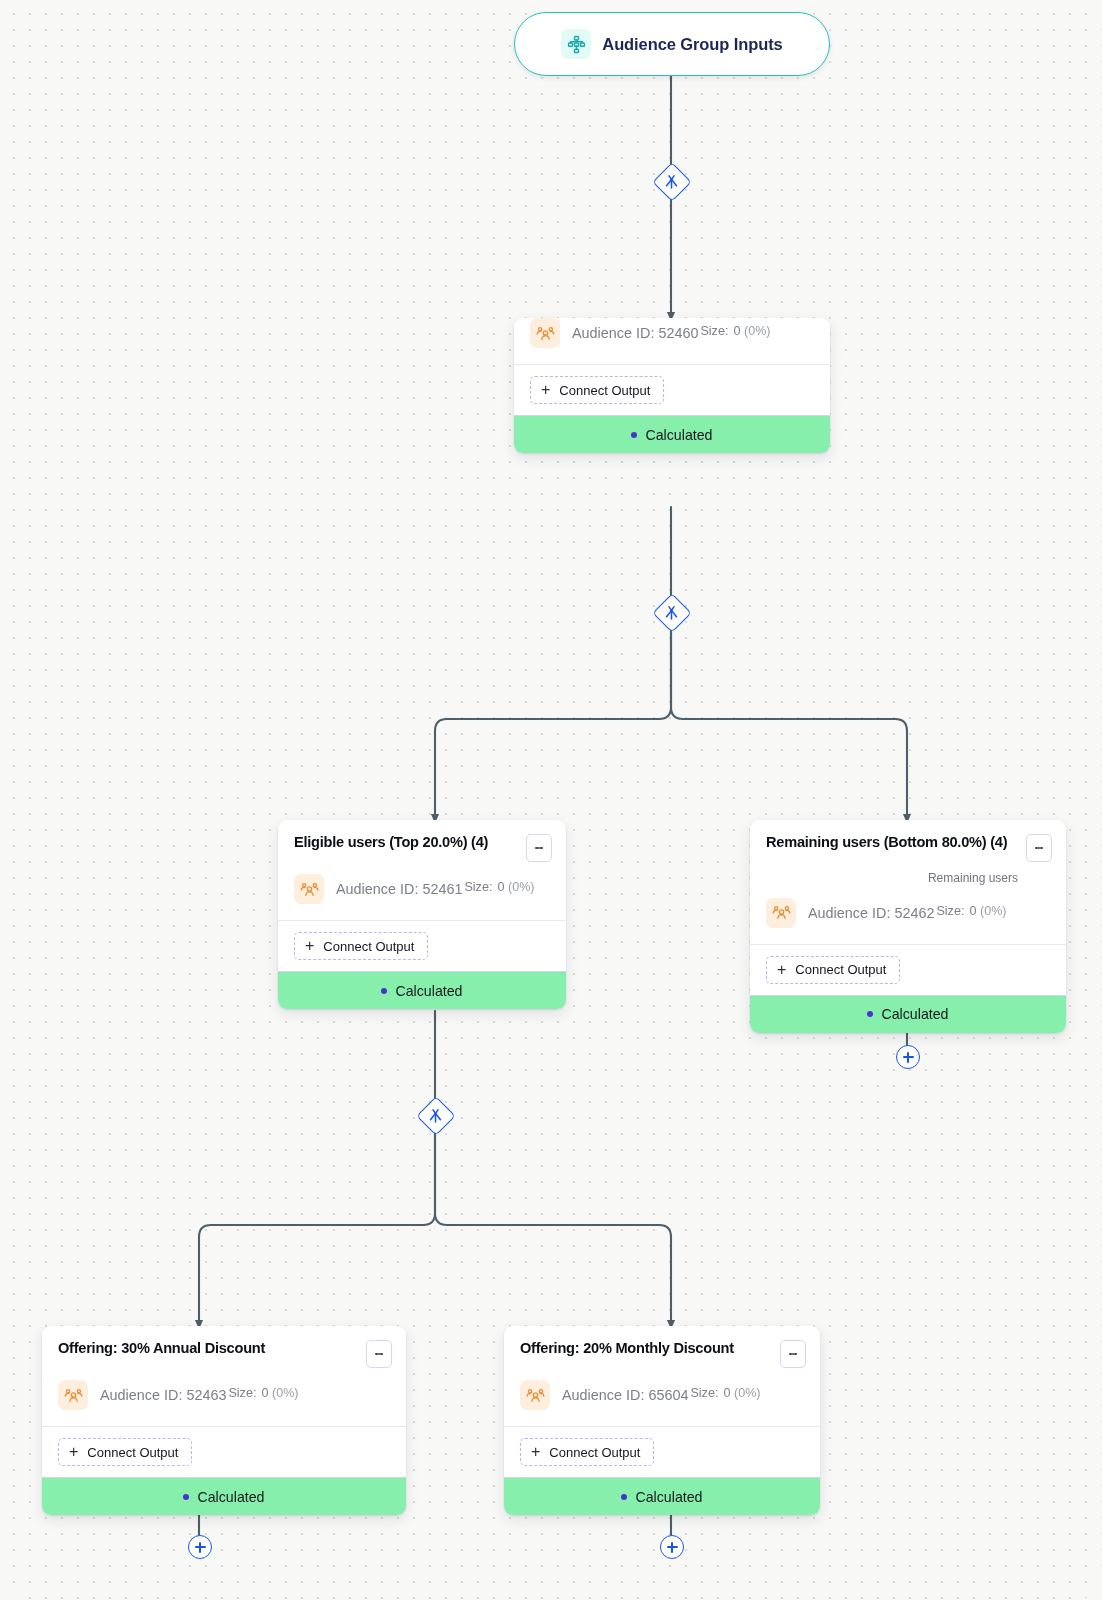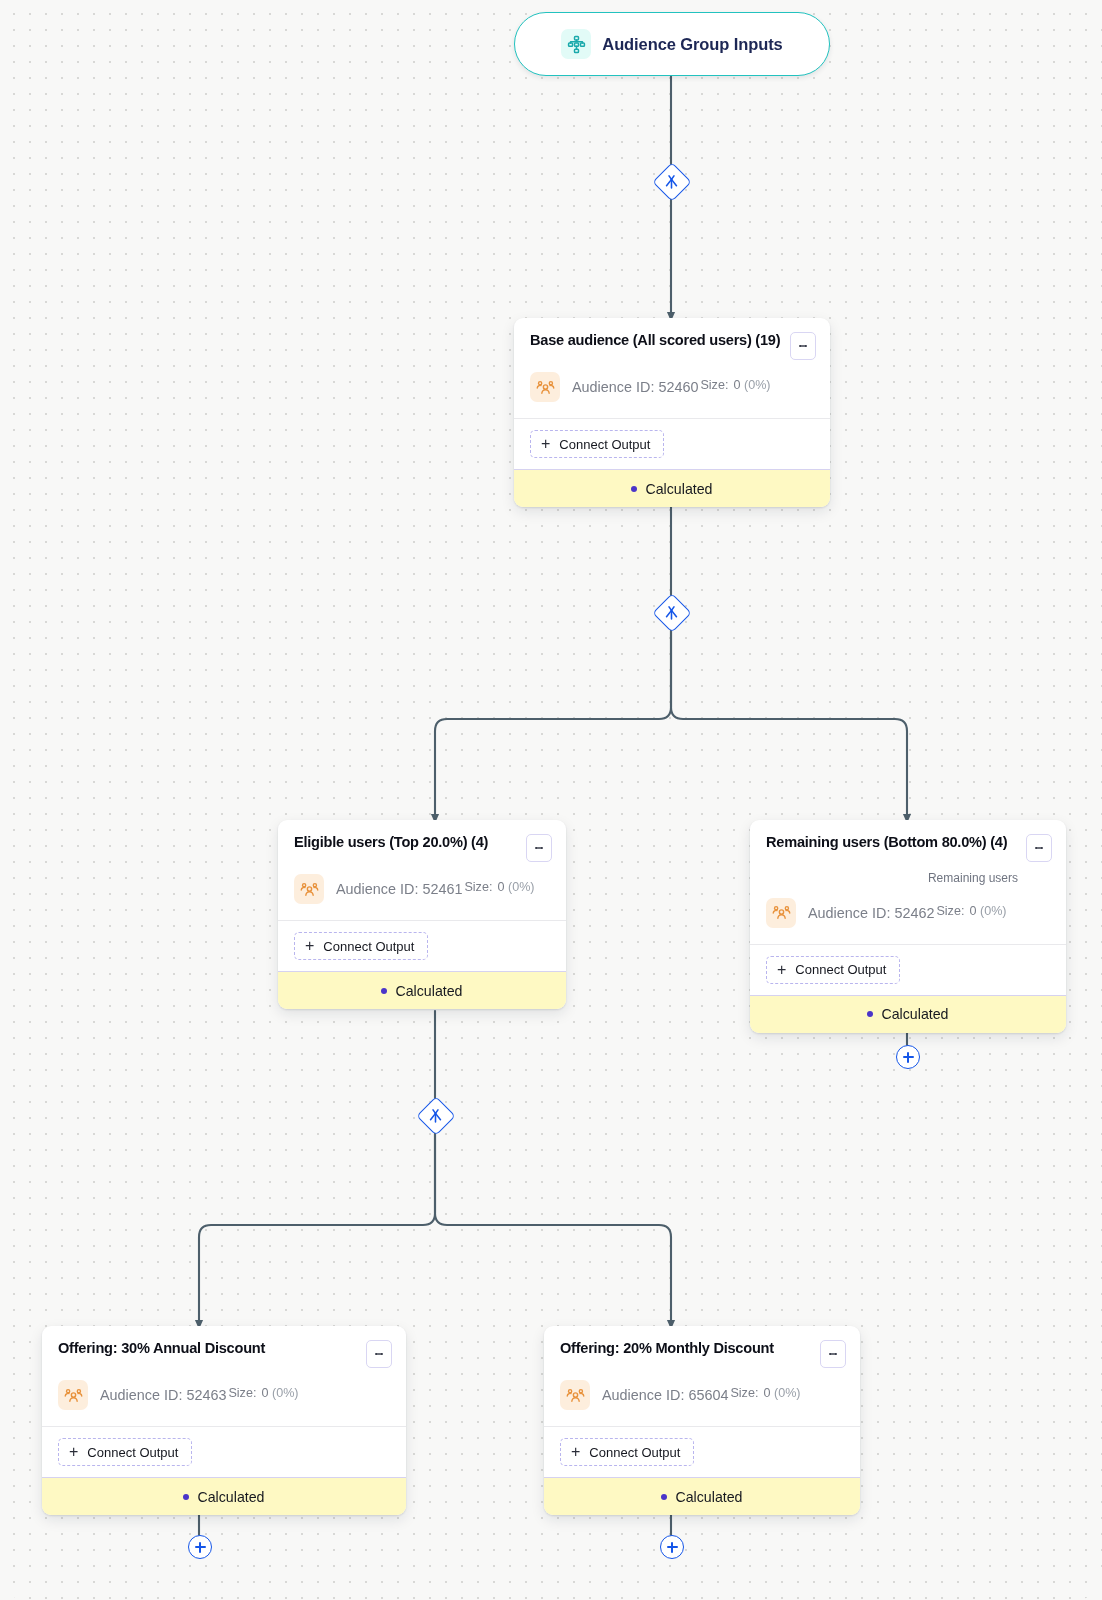--- a/index.html
+++ b/index.html
@@ -176,21 +176,21 @@
     line-height: 1;
     font-weight: 400;
   }
   .connect-btn .connect-label {
     font-size: 13px;
     color: #15171f;
     white-space: nowrap;
   }
 
   .node-status {
-    background: #fef9c3;
+    background: #86efac;
     border-top: 1px solid #d6d2f0;
     height: 37px;
     display: flex;
     align-items: center;
     justify-content: center;
     gap: 8px;
   }
   .node-status .st-dot {
     width: 6px;
     height: 6px;
@@ -330,30 +330,20 @@
         <path d="M12 21 V9"></path>
         <path d="M12 9 L5 18"></path>
         <path d="M12 9 L19 18"></path>
         <path d="M12 9 L8.5 4"></path>
         <path d="M12 9 L15.5 4"></path>
       </svg>
     </span>
   </div>
 
   <div class="node" style="left:514px; top:318px; width:316px;">
-    <div class="node-head">
-      <div class="node-head-text">
-        <div class="node-title">Base audience (All scored users) (19)</div>
-      </div>
-      <div class="kebab">
-        <span class="dot"></span>
-        <span class="dot"></span>
-        <span class="dot"></span>
-      </div>
-    </div>
     <div class="node-body">
       <span class="aud-icon">
         <svg width="19" height="19" viewBox="0 0 24 24" fill="none" stroke="#e8923c" stroke-width="1.8" stroke-linecap="round" stroke-linejoin="round">
           <circle cx="12" cy="11.4" r="2.7"></circle>
           <path d="M7.4 19.4 a4.6 4.6 0 0 1 9.2 0"></path>
           <circle cx="5.2" cy="6.6" r="2"></circle>
           <path d="M1.6 12.6 a3.6 3.6 0 0 1 4.6 -3.1"></path>
           <circle cx="18.8" cy="6.6" r="2"></circle>
           <path d="M22.4 12.6 a3.6 3.6 0 0 0 -4.6 -3.1"></path>
         </svg>
@@ -498,21 +488,21 @@
         <span class="plus-g">+</span>
         <span class="connect-label">Connect Output</span>
       </div>
     </div>
     <div class="node-status">
       <span class="st-dot"></span>
       <span class="st-label">Calculated</span>
     </div>
   </div>
 
-  <div class="node" style="left:544px; top:1326px; width:316px;">
+  <div class="node" style="left:504px; top:1326px; width:316px;">
     <div class="node-head">
       <div class="node-head-text">
         <div class="node-title">Offering: 20% Monthly Discount</div>
       </div>
       <div class="kebab">
         <span class="dot"></span>
         <span class="dot"></span>
         <span class="dot"></span>
       </div>
     </div>

